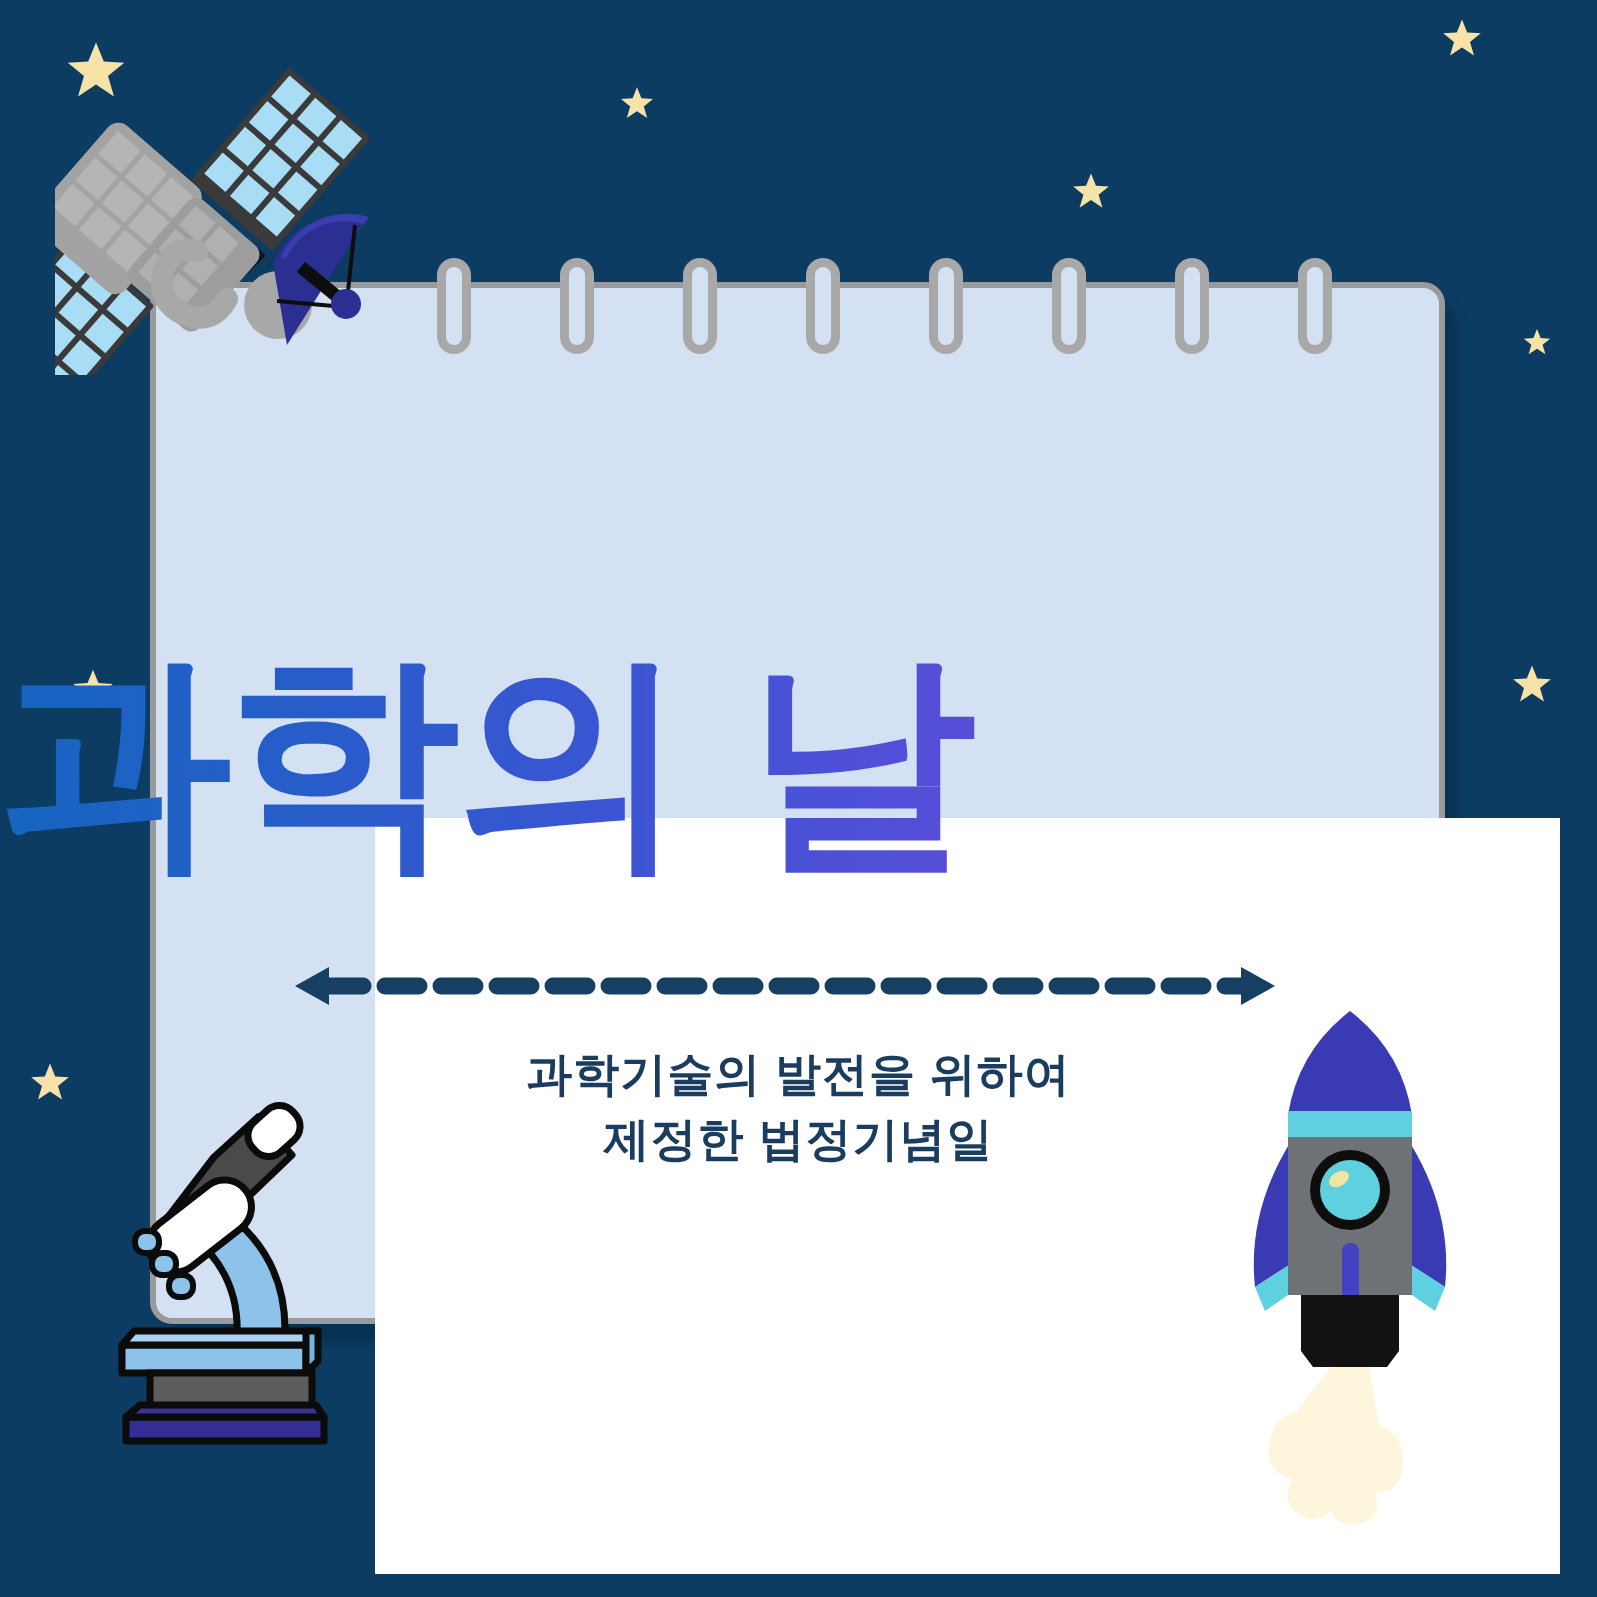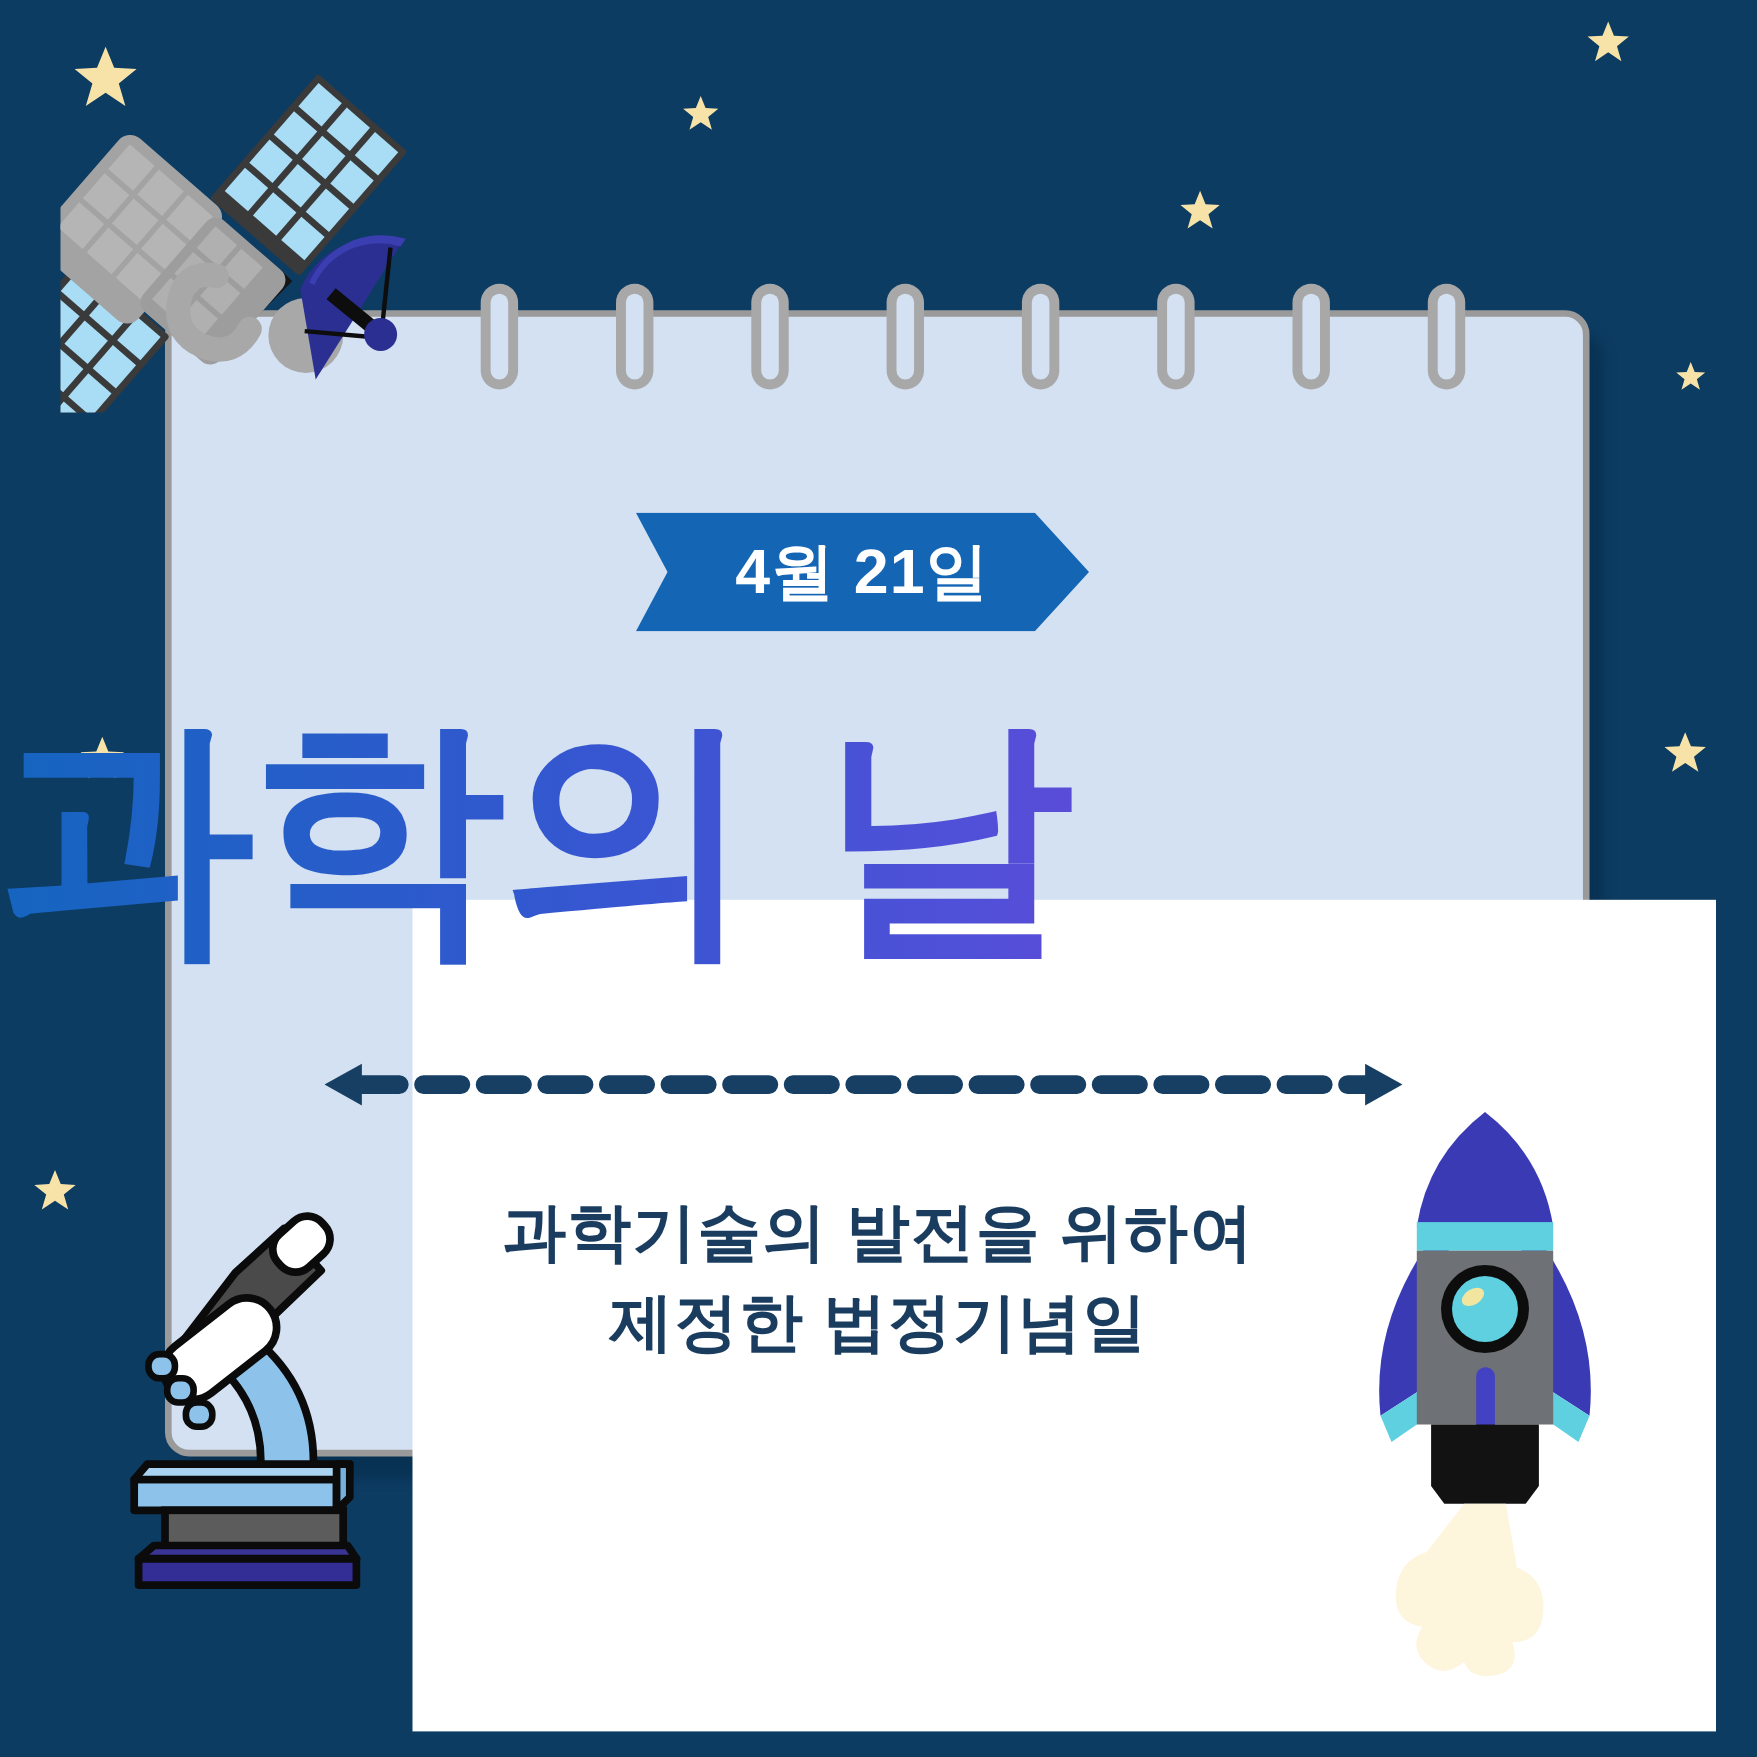--- a/index.html
+++ b/index.html
@@ -125,26 +125,25 @@
   }
 
   
   #subtitle {
     position: absolute;
     left: 0;
     top: 1042px;
     width: 1597px;
     text-align: center;
     color: #1a3c5e;
-    font-size: 58px;
+    font-size: 46px;
     font-weight: bold;
     line-height: 1.42;
     letter-spacing: 1px;
     z-index: 8;
-    margin-top: 38px;
   }
   #subtitle .line { display: block; }
 
   
   #satellite  { position: absolute; left: 55px;   top: 45px;   z-index: 9; }
   #microscope { position: absolute; left: 110px;  top: 1095px; z-index: 9; }
   #rocket     { position: absolute; left: 1205px; top: 985px;  z-index: 9; }
 </style>
 </head>
 <body>
@@ -224,23 +223,20 @@
       <div class="ring" style="left: 437px; top: 258px; background: rgb(168, 168, 168);"></div>
       <div class="ring" style="left: 560px; top: 258px; background: rgb(168, 168, 168);"></div>
       <div class="ring" style="left: 683px; top: 258px; background: rgb(168, 168, 168);"></div>
       <div class="ring" style="left: 806px; top: 258px; background: rgb(168, 168, 168);"></div>
       <div class="ring" style="left: 929px; top: 258px; background: rgb(168, 168, 168);"></div>
       <div class="ring" style="left: 1052px; top: 258px; background: rgb(168, 168, 168);"></div>
       <div class="ring" style="left: 1175px; top: 258px; background: rgb(168, 168, 168);"></div>
       <div class="ring" style="left: 1298px; top: 258px; background: rgb(168, 168, 168);"></div>
     </div>
 
-  <div id="date-ribbon">
-    <span>4월 21일</span>
-  </div>
 
   <div id="main-title">과학의 날</div>
 
   <div id="divider">
     <svg width="980" height="46" viewBox="0 0 980 46" xmlns="http://www.w3.org/2000/svg">
 
       <path d="M0 23 L34 4 L34 42 Z" fill="#173f63"></path>
 
       <path d="M980 23 L946 4 L946 42 Z" fill="#173f63"></path>
 

